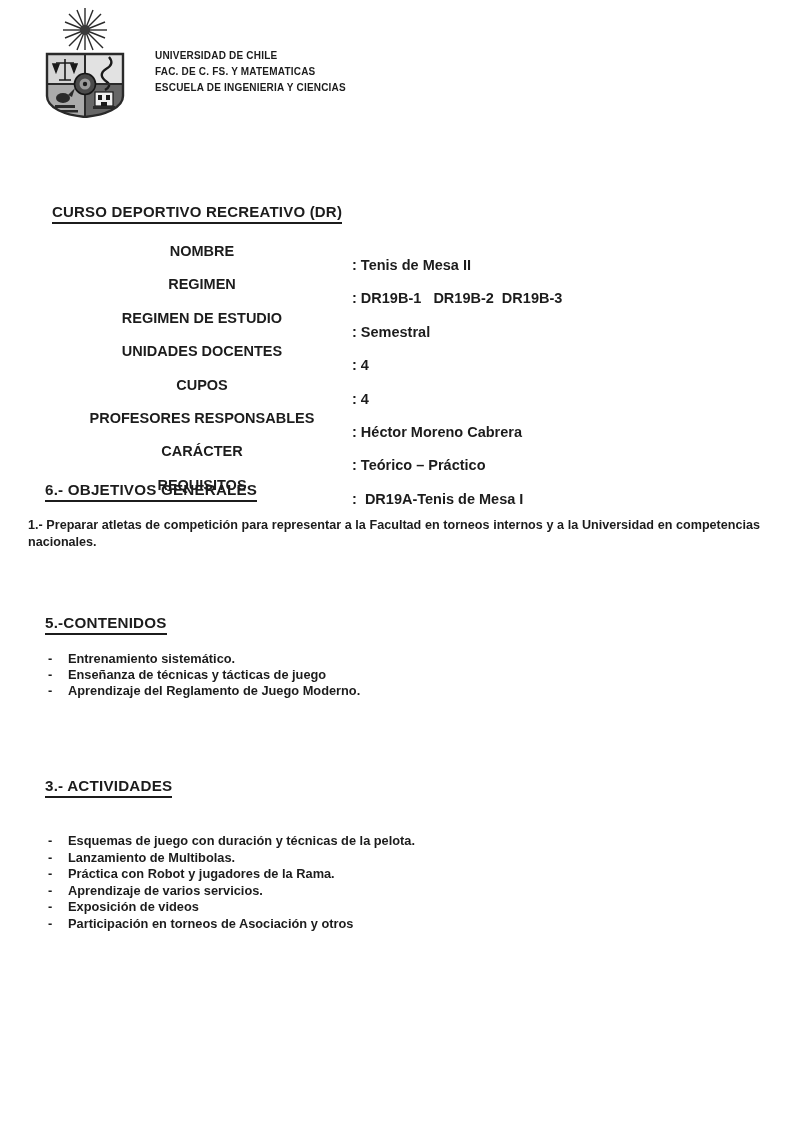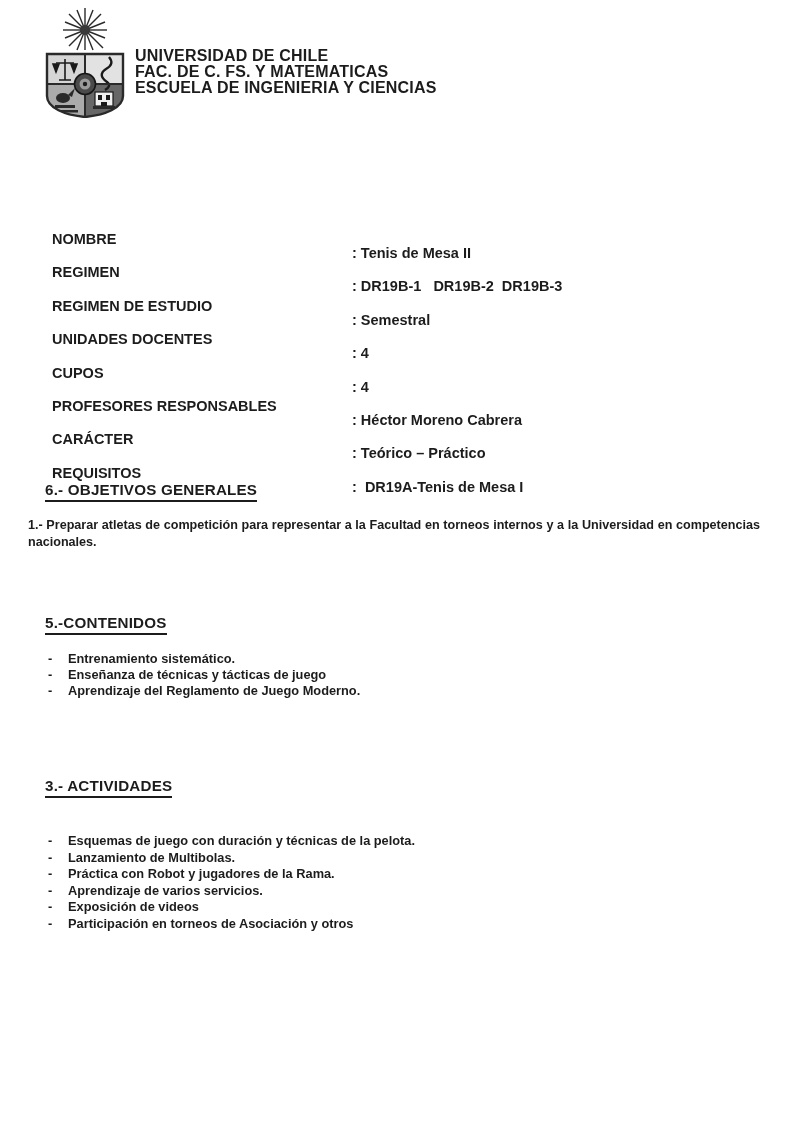--- a/index.html
+++ b/index.html
@@ -15,42 +15,42 @@
   }
   .page {
     position: absolute; inset: 0;
     background: #ffffff;
   }
 
   
   .letterhead { position: absolute; left: 35px; top: 6px; display: flex; }
   .crest { width: 100px; height: 112px; flex: 0 0 auto; }
   .letterhead-text {
-    margin-left: 0; margin-top: 42px;
-    font-size: 16px; line-height: 15.8px;
+    margin-left: 20px; margin-top: 42px;
+    font-size: 10px; line-height: 15.8px;
     letter-spacing: 0.2px;
     white-space: nowrap;
   }
   .letterhead-text .underlined {
     display: inline-block;
     border-bottom: 2px solid #1c1c1c;
     padding-bottom: 1px;
   }
 
   
   .doc-title {
     position: absolute; left: 52px; top: 203px;
     font-size: 15px; letter-spacing: 0.2px;
     border-bottom: 2px solid #1c1c1c;
     padding-bottom: 2px;
     white-space: nowrap;
   }
 
   
-  .fields { position: absolute; left: 52px; top: 230px; width: 710px; }
+  .fields { position: absolute; left: 52px; top: 242px; width: 710px; text-align: center; }
   .frow { display: flex; line-height: 19.4px; font-size: 14.5px; }
   .flabel { flex: 0 0 300px; white-space: pre; }
   .fvalue { white-space: pre; margin-top: 14px; }
 
   
   .sec-heading {
     position: absolute; left: 45px;
     font-size: 15.2px; letter-spacing: 0.2px;
     border-bottom: 2px solid #1c1c1c;
     padding-bottom: 2px;
@@ -146,20 +146,21 @@
       <circle cx="50" cy="78" r="5.5" fill="#9a9a9a"></circle>
       <circle cx="50" cy="78" r="2.2" fill="#1c1c1c"></circle>
     </svg>
     <div class="letterhead-text">
       <div>UNIVERSIDAD DE CHILE</div>
       <div>FAC. DE C. FS. Y MATEMATICAS</div>
       <div>ESCUELA DE INGENIERIA Y CIENCIAS</div>
     </div>
   </div>
 
+  <div class="doc-title">CURSO DEPORTIVO RECREATIVO (DR)</div>
 
   <div class="fields">
     <div class="frow">
       <span class="flabel">NOMBRE</span>
       <span class="fvalue">: Tenis de Mesa II</span>
     </div>
     <div class="frow">
       <span class="flabel">REGIMEN</span>
       <span class="fvalue">: DR19B-1   DR19B-2  DR19B-3</span>
     </div>

